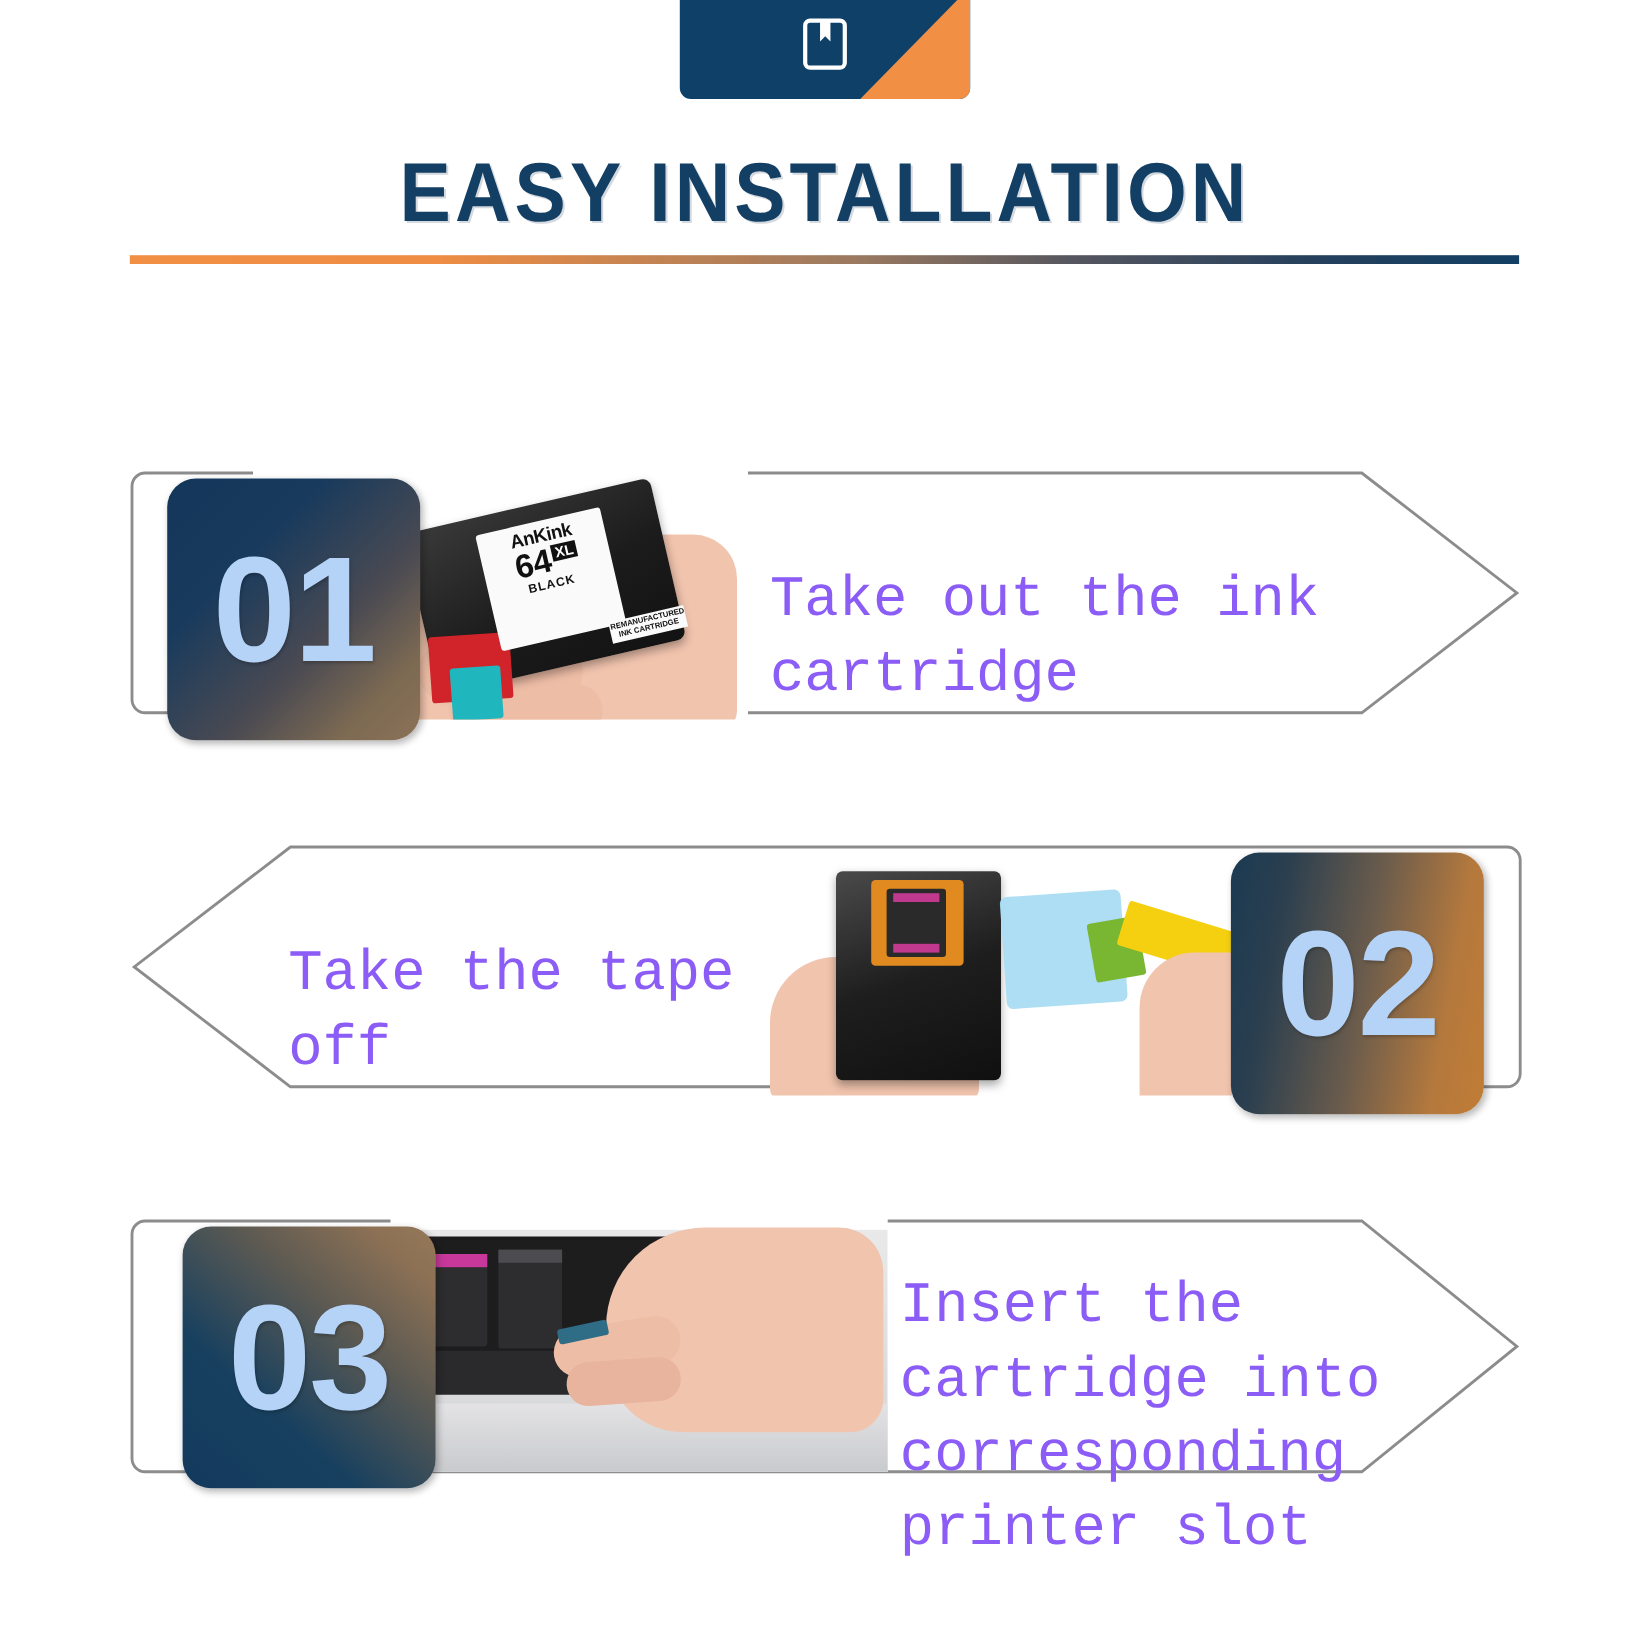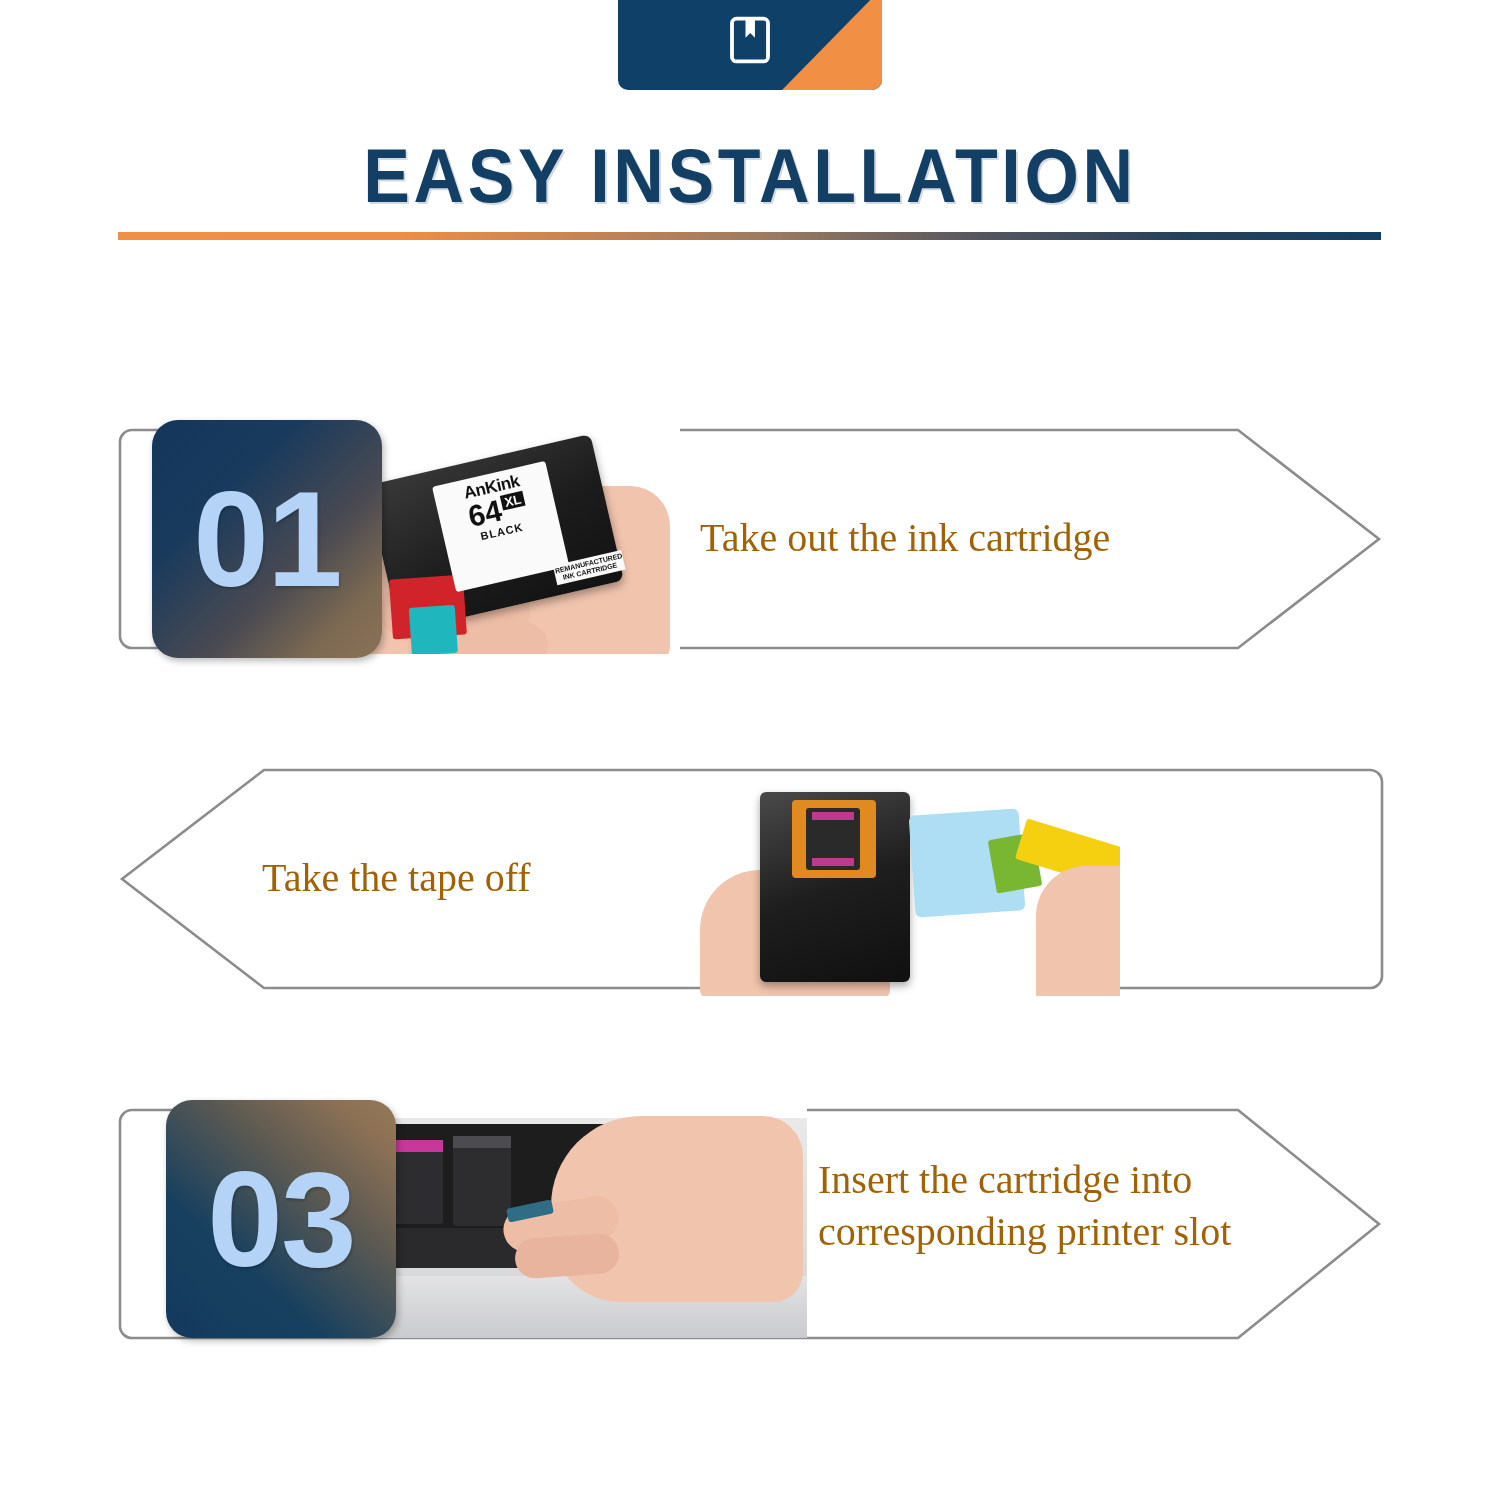--- a/index.html
+++ b/index.html
@@ -99,20 +99,21 @@
     position: absolute;
     width: 230px;
     height: 238px;
     border-radius: 26px;
     display: flex;
     align-items: center;
     justify-content: center;
     box-shadow: 2px 3px 7px rgba(0,0,0,0.28);
     overflow: hidden;
     z-index: 6;
+    margin-top: 15px;
   }
   .badge-num {
     font-size: 136px;
     font-weight: 700;
     color: #b4d3f7;
     letter-spacing: -2px;
     line-height: 1;
     font-family: "Liberation Sans", sans-serif;
     text-shadow: 1px 2px 3px rgba(0,0,0,0.22);
   }
@@ -215,25 +216,25 @@
               background:#eebda6; border-radius:26px; transform:rotate(-9deg); }
   .p3-f2    { position:absolute; left:-36px; top:120px; width:104px; height:40px;
               background:#e8b49d; border-radius:24px; transform:rotate(-4deg); }
   .p3-tab   { position:absolute; left:152px; top:96px; width:46px; height:14px;
               background:#2f6c86; border-radius:3px; transform:rotate(-12deg); }
 
   
   .step-text {
     position: absolute;
     z-index: 5;
-    color: #a16207;
-    font-size: 40px;
+    color: #8b5cf6;
+    font-size: 52px;
     font-weight: 400;
     line-height: 1.3;
-    font-family: Liberation Serif, serif;
+    font-family: Liberation Mono, monospace;
   }
   #text-1 { left: 700px; top: 92px; width: 560px; }
   #text-2 { left: 262px; top: 92px; width: 520px; }
   #text-3 { left: 818px; top: 54px; width: 500px; }
 </style>
 </head>
 <body>
 
 <div class="page">
 
@@ -305,20 +306,23 @@
             </div>
           </div>
         </div>
         <div class="p2-tape"></div>
         <div class="p2-green"></div>
         <div class="p2-yellow"></div>
         <div class="p2-hand-r"></div>
       </div>
     </div>
 
+    <div class="badge" id="badge-2">
+      <span class="badge-num">02</span>
+    </div>
 
     <div class="step-text" id="text-2">Take the tape off</div>
   </div>
 
   <div class="step" id="step-3">
 
     <div class="arrow-outline" style="left:118px; width:1263px; height:232px; top:8px;">
       <svg viewBox="0 0 1263 232" preserveAspectRatio="none">
         <path d="M14 2 H1120 L1261 116 L1120 230 H14 A12 12 0 0 1 2 218 V14 A12 12 0 0 1 14 2 Z" fill="#ffffff" stroke="#8c8c8c" stroke-width="2.6"></path>
       </svg>

